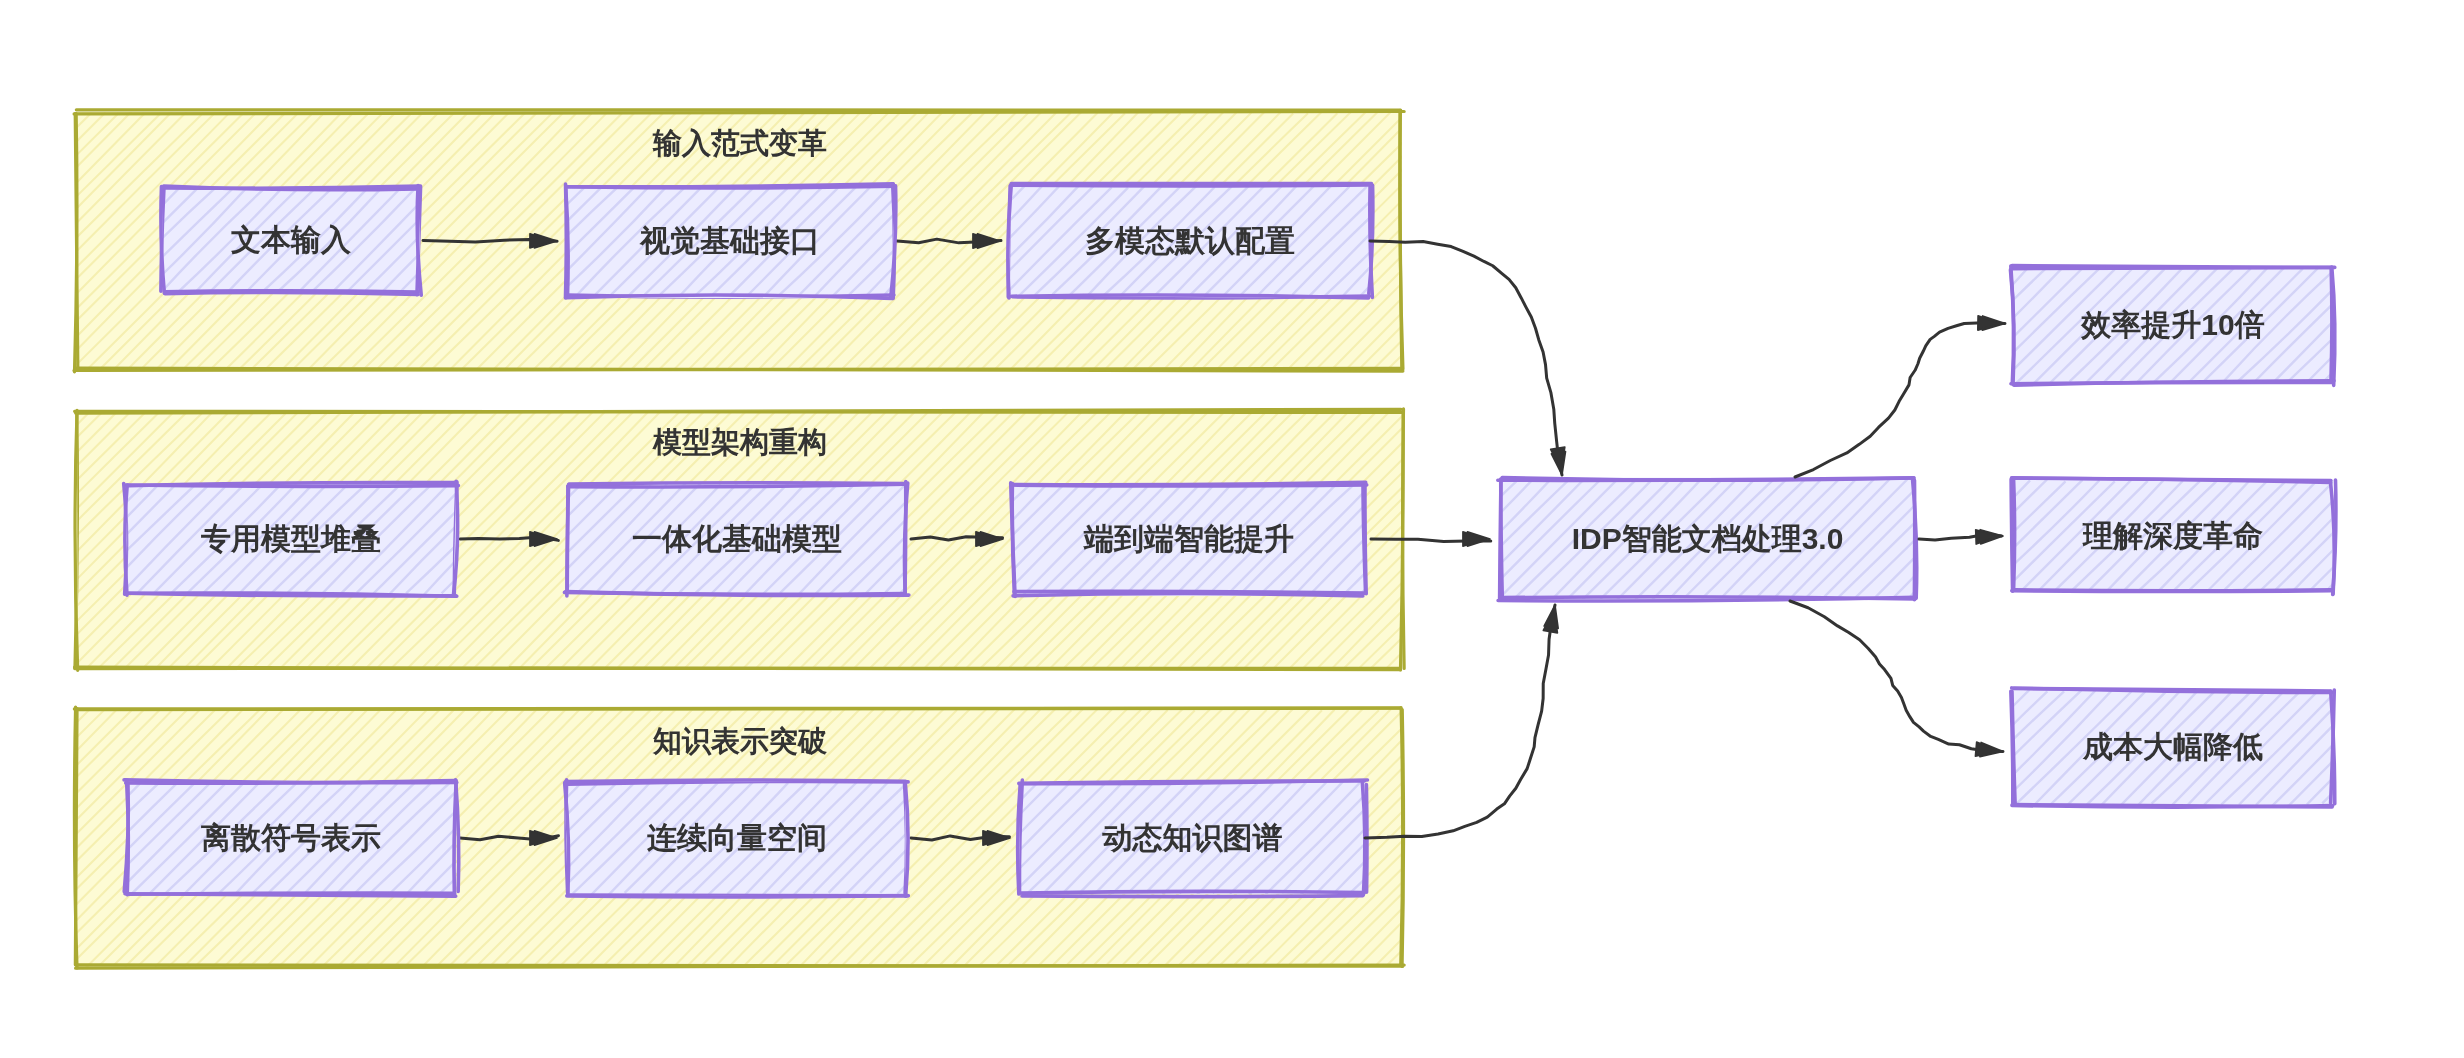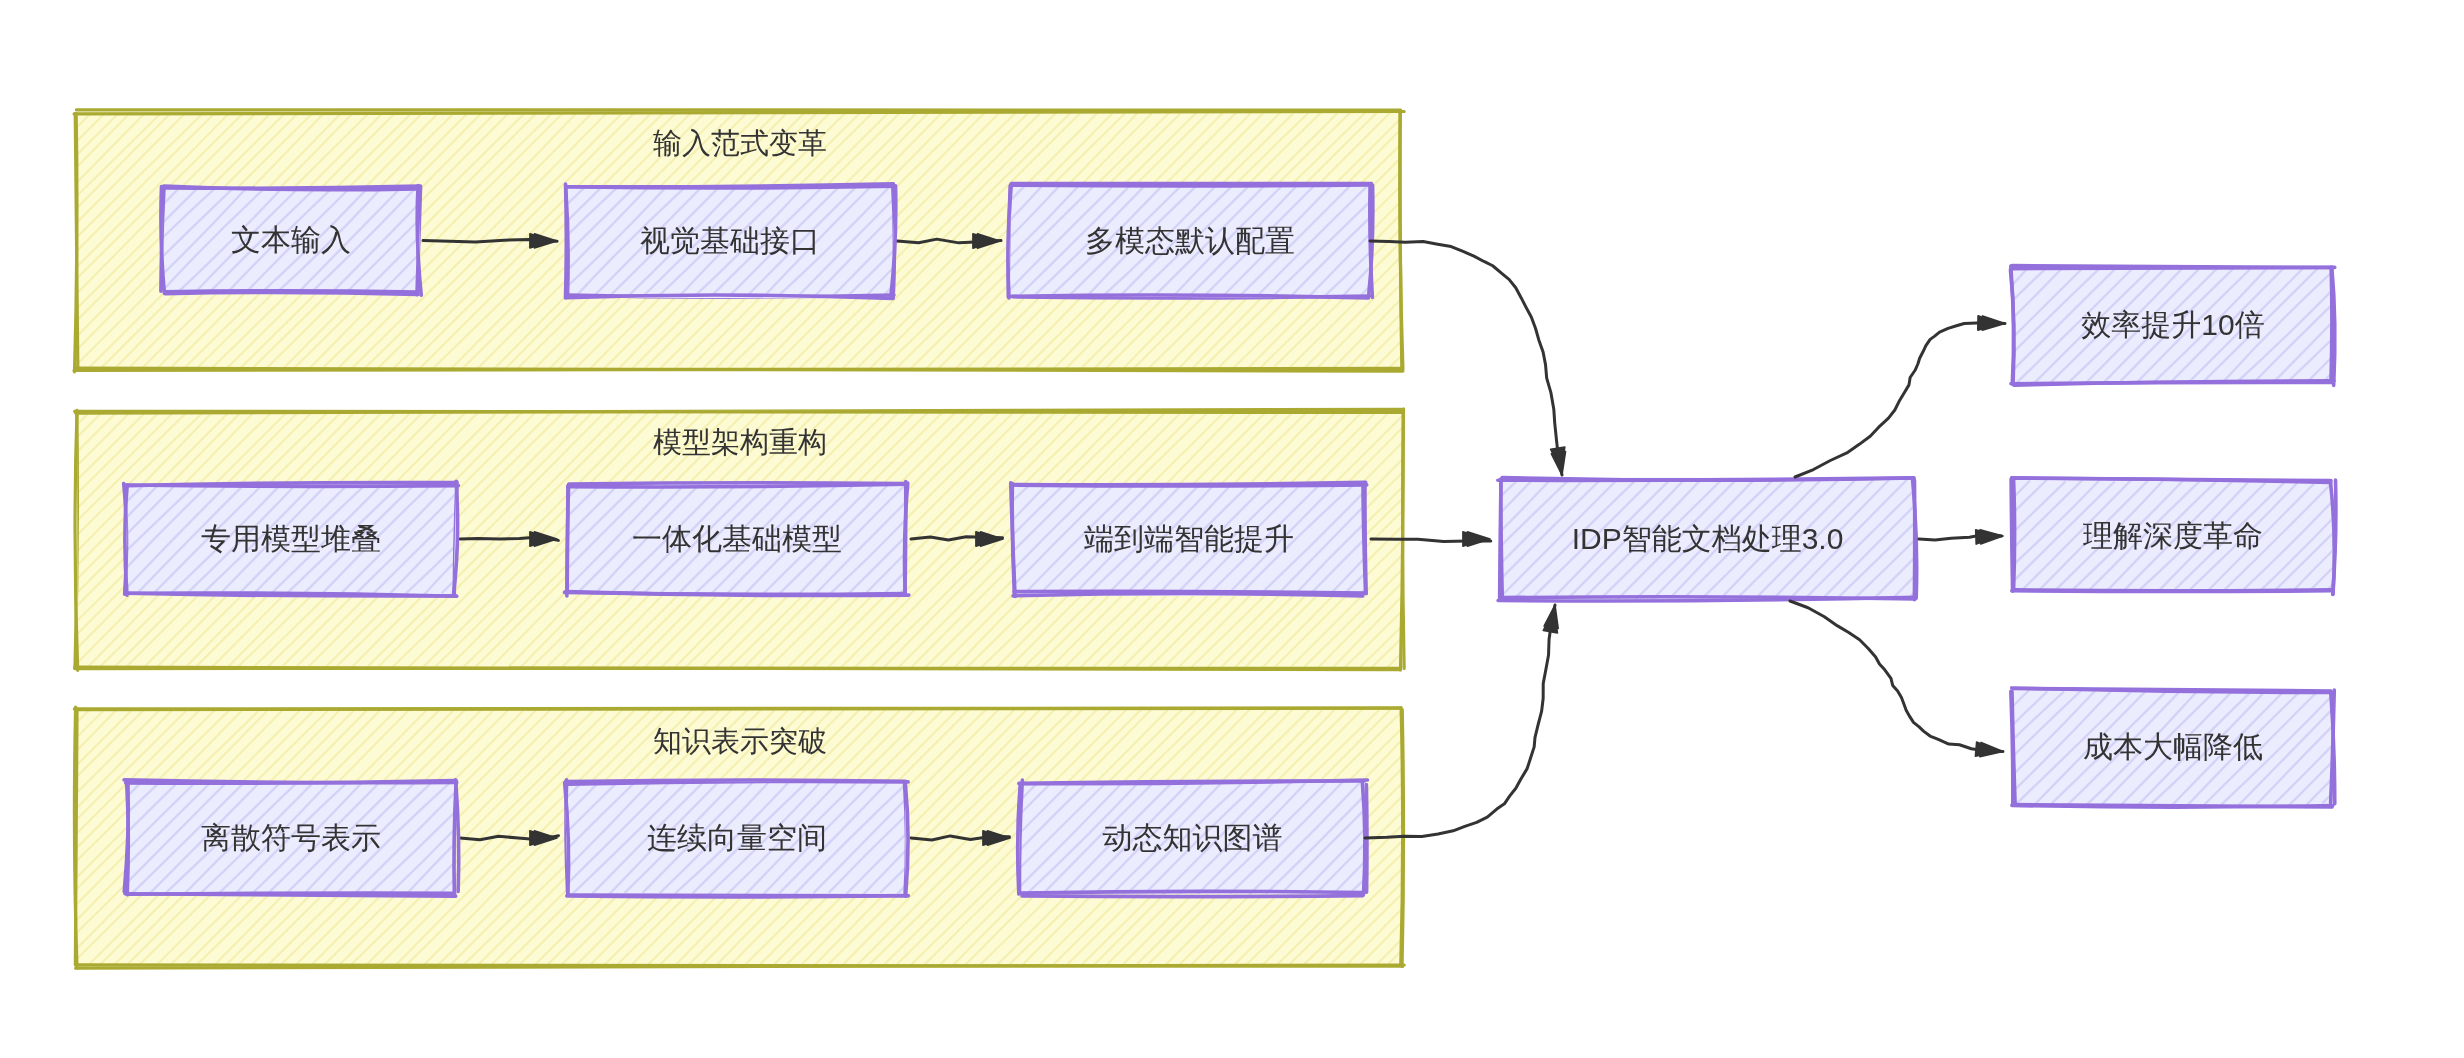--- a/index.html
+++ b/index.html
@@ -12,20 +12,21 @@
     width: 2464px;
     height: 1058px;
     font-family: "Liberation Sans", "DejaVu Sans", sans-serif;
     overflow: hidden;
   }
   #diagram-root {
     position: relative;
     width: 2464px;
     height: 824px;
     background: #ffffff;
+    font-weight: bold;
   }
   svg#flow {
     display: block;
     width: 2464px;
     height: 1058px;
   }
   .cluster-label, .node-label {
     font-family: "Liberation Sans", "DejaVu Sans", sans-serif;
     fill: #333333;
     dominant-baseline: middle;

